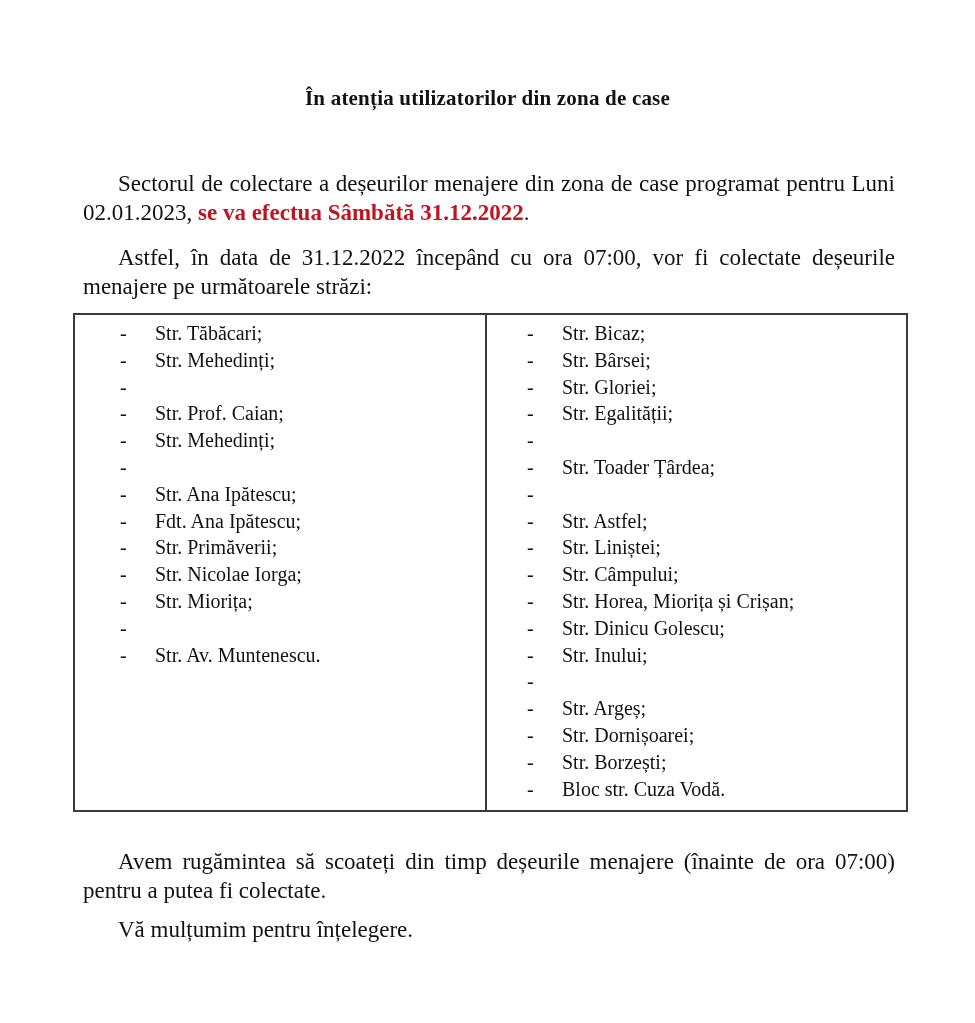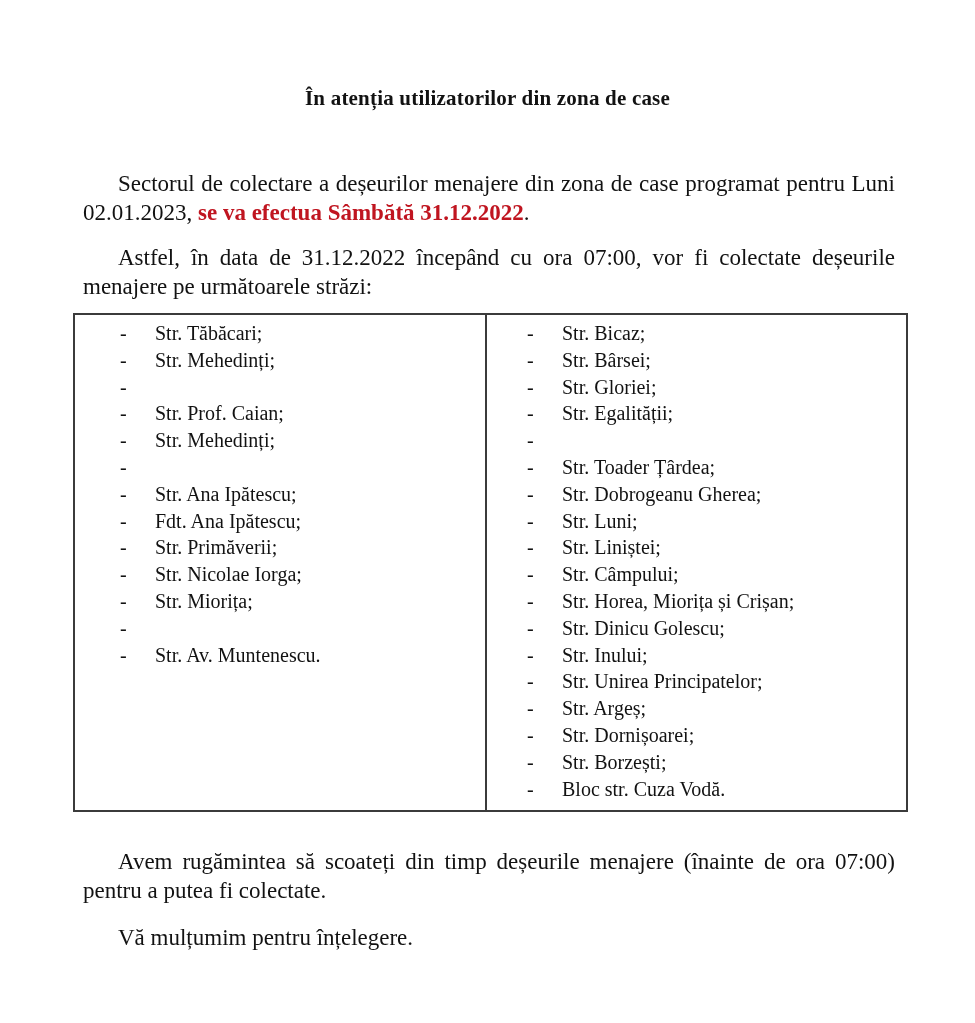--- a/index.html
+++ b/index.html
@@ -24,21 +24,21 @@
   .para {
     margin: 0 80px 0 83px;
     font-size: 23px;
     line-height: 29px;
     text-align: justify;
     text-indent: 35px;
   }
   .para-schedule { margin-top: 57px; }
   .para-details  { margin-top: 16px; }
   .para-reminder { margin-top: 35px; }
-  .para-thanks   { margin-top: 18px; }
+  .para-thanks   { margin-top: 10px; }
   .red-highlight {
     color: var(--highlight-red, #c01520);
     font-weight: 700;
   }
   .streets-table {
     display: flex;
     margin: 12px 0 0 73px;
     width: 831px;
     border: 2px solid #3b3b3b;
     background: #ffffff;
@@ -149,25 +149,24 @@
       </div>
         <div class="street-row">
         <span class="bullet-dash">-</span>
       </div>
         <div class="street-row">
         <span class="bullet-dash">-</span>
         <span class="street-name">Str. Toader Țârdea;</span>
       </div>
         <div class="street-row">
         <span class="bullet-dash">-</span>
-        <span class="street-name">Str. Dobrogeanu Gherea;</span>
-      </div>
-        <div class="street-row">
-        <span class="bullet-dash">-</span>
-        <span class="street-name">Str. Luni;</span>
+      </div>
+        <div class="street-row">
+        <span class="bullet-dash">-</span>
+        <span class="street-name">Str. Astfel;</span>
       </div>
         <div class="street-row">
         <span class="bullet-dash">-</span>
         <span class="street-name">Str. Liniștei;</span>
       </div>
         <div class="street-row">
         <span class="bullet-dash">-</span>
         <span class="street-name">Str. Câmpului;</span>
       </div>
         <div class="street-row">
@@ -177,21 +176,20 @@
         <div class="street-row">
         <span class="bullet-dash">-</span>
         <span class="street-name">Str. Dinicu Golescu;</span>
       </div>
         <div class="street-row">
         <span class="bullet-dash">-</span>
         <span class="street-name">Str. Inului;</span>
       </div>
         <div class="street-row">
         <span class="bullet-dash">-</span>
-        <span class="street-name">Str. Unirea Principatelor;</span>
       </div>
         <div class="street-row">
         <span class="bullet-dash">-</span>
         <span class="street-name">Str. Argeș;</span>
       </div>
         <div class="street-row">
         <span class="bullet-dash">-</span>
         <span class="street-name">Str. Dornișoarei;</span>
       </div>
         <div class="street-row">

